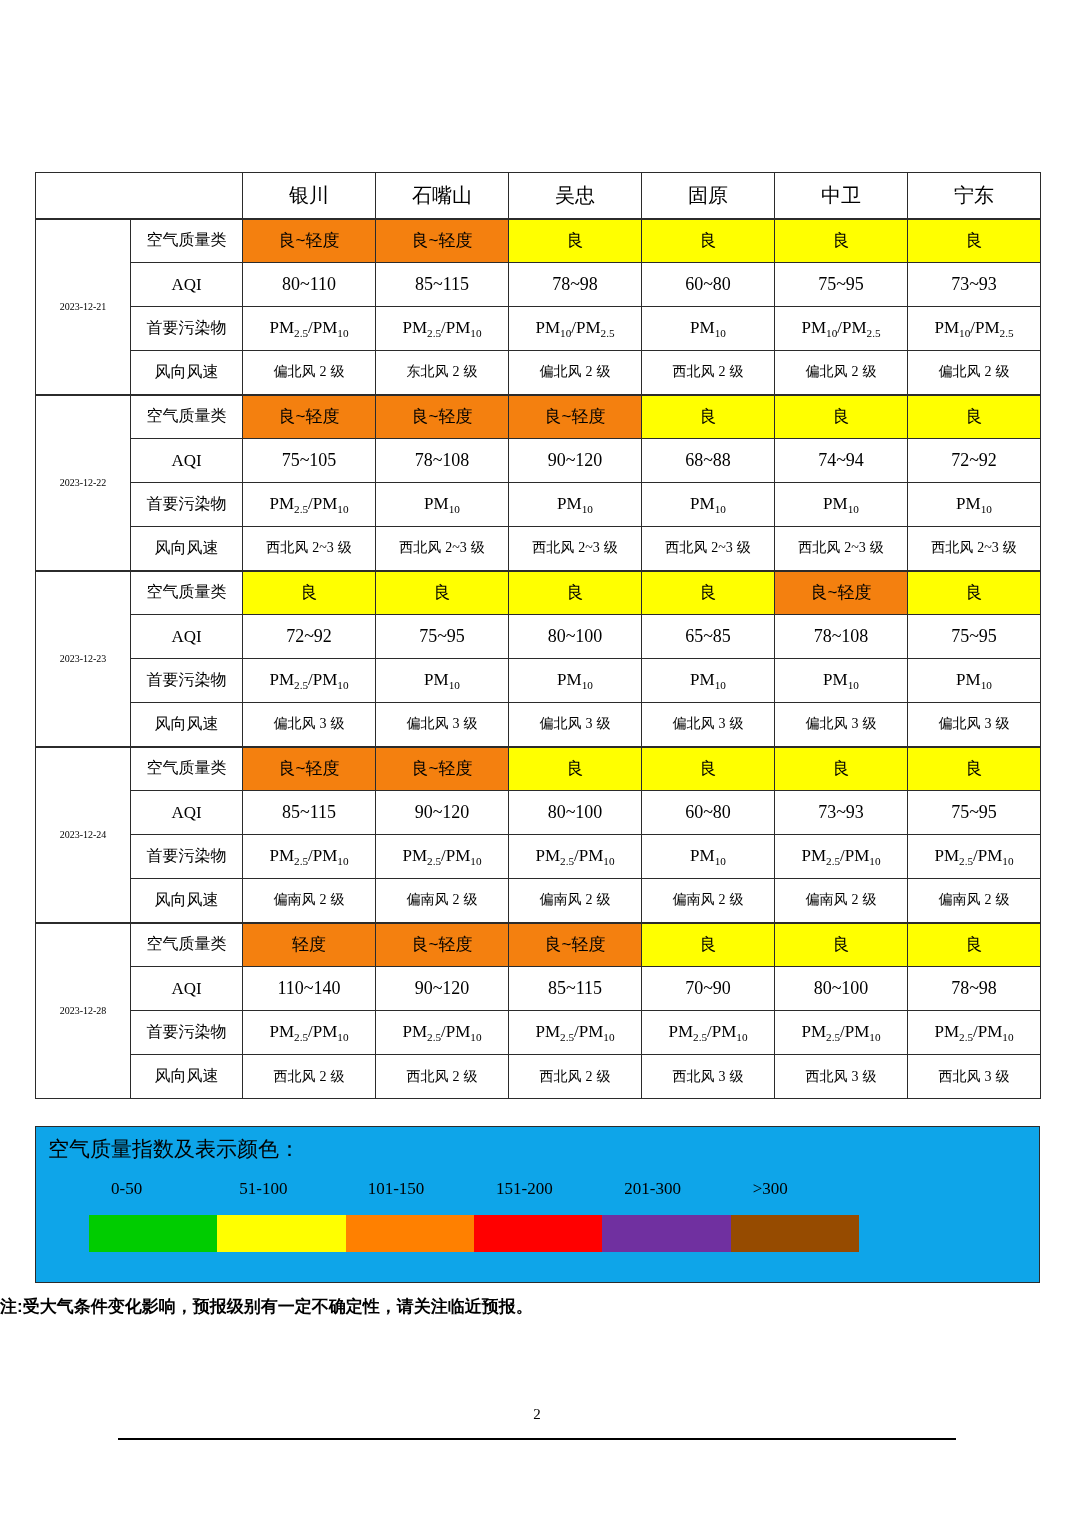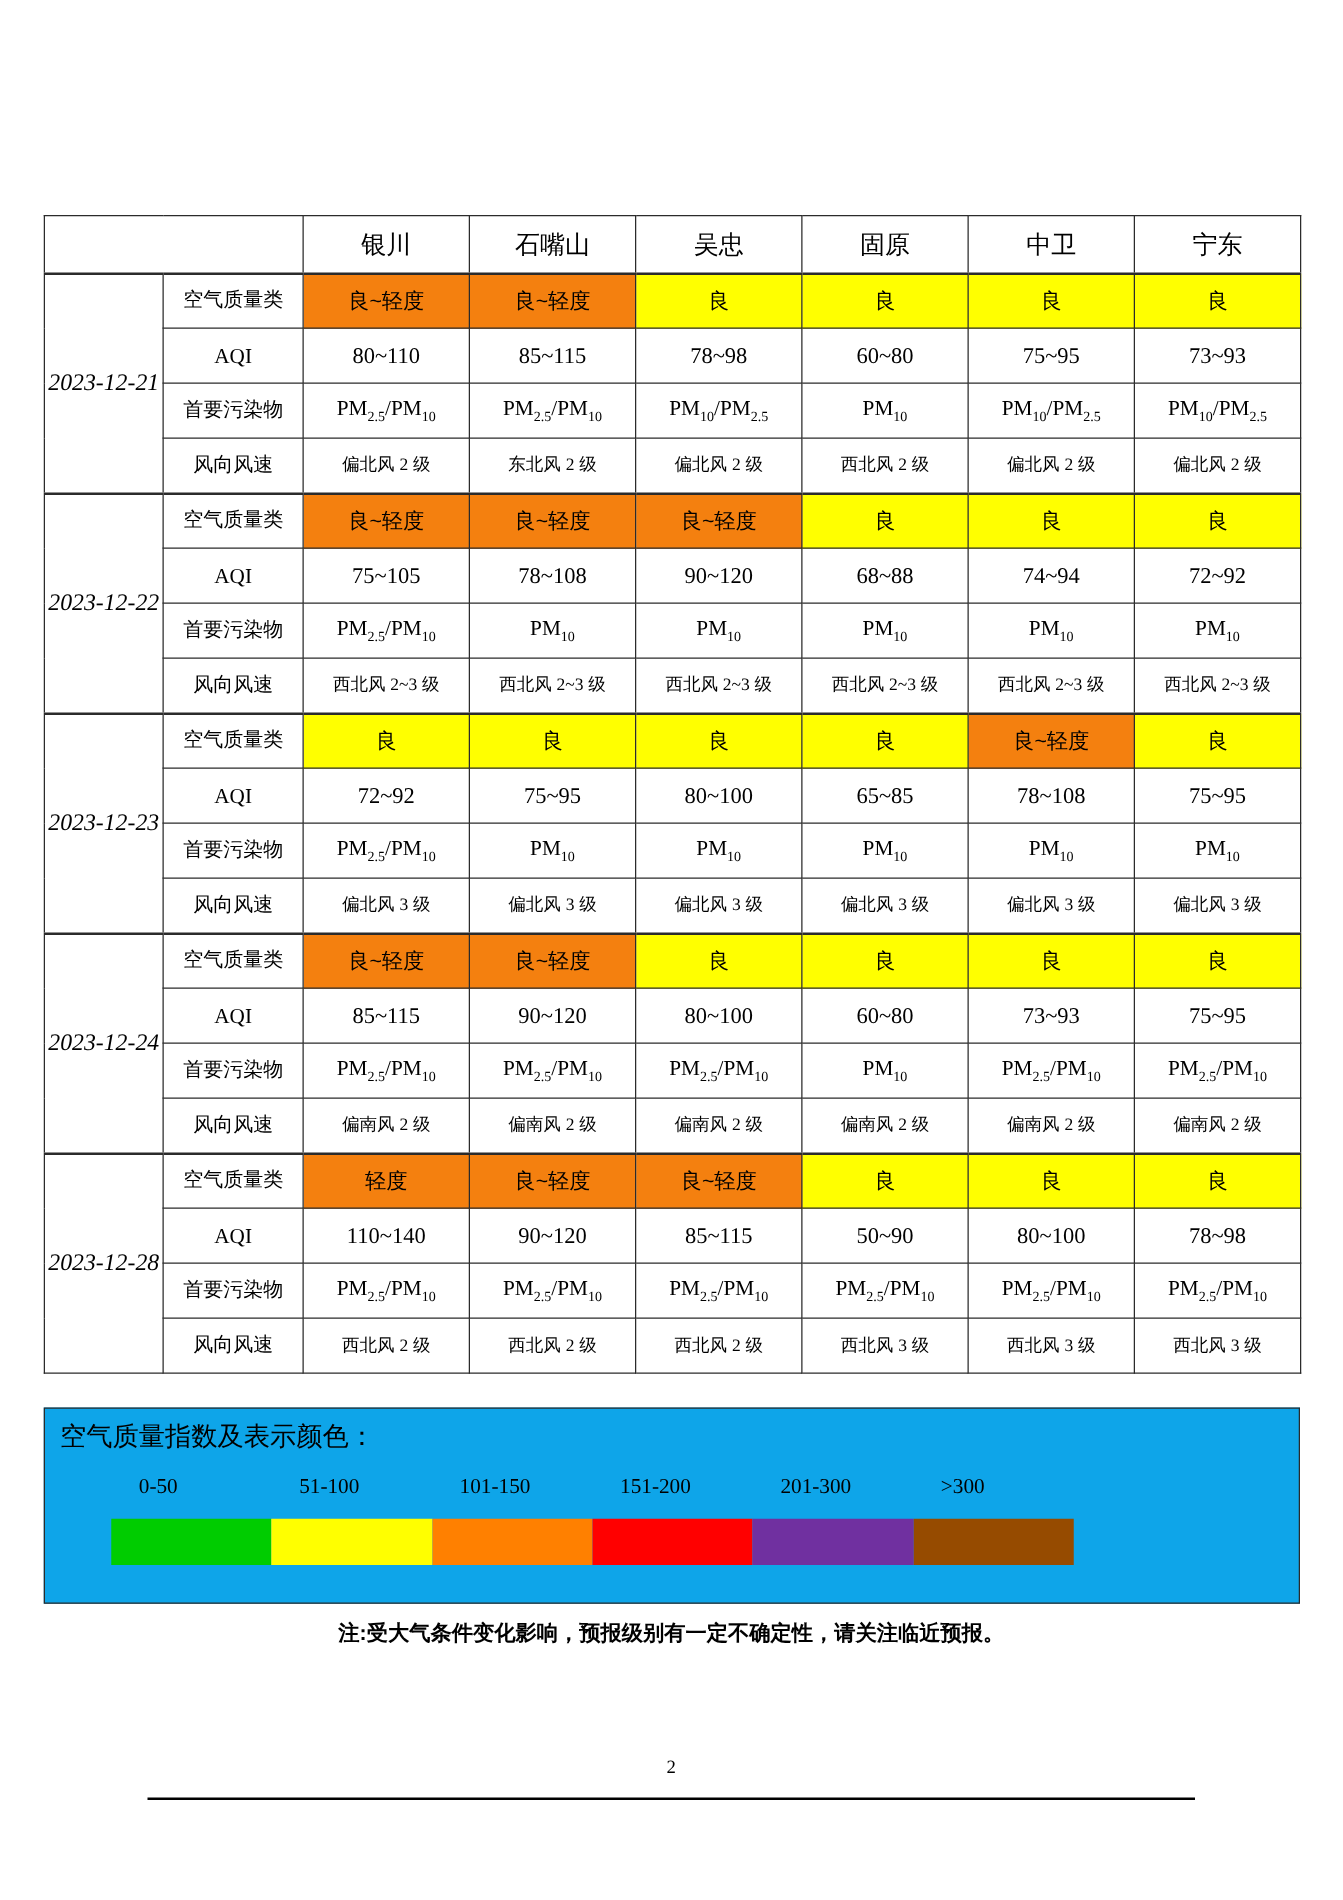--- a/index.html
+++ b/index.html
@@ -63,22 +63,21 @@
     margin-left: 28px;
   }
   .hdr-blank { background: #fff; }
 
   
   .r-level td { height: 44px; }
   .r-aqi td, .r-poll td, .r-wind td { height: 44px; }
 
   .cell-date {
     font-family: "Liberation Serif", "DejaVu Serif", serif;
-    font-size: 19px;
-    font-style: italic;
+    font-size: 10px;
   }
   .cell-param {
     font-family: "Liberation Sans", "DejaVu Sans", sans-serif;
     font-size: 16px;
   }
   .cell-param.latin {
     font-family: "Liberation Serif", "DejaVu Serif", serif;
     font-size: 17px;
   }
   .cell-level {
@@ -141,21 +140,21 @@
   .legend-bar .swatch {
     flex: 1 1 0;
     height: 100%;
   }
 
   
   .footnote {
     position: absolute;
     left: 0; top: 1295px;
     width: 1074px;
-    text-align: center;
+    text-align: left;
     font-family: "Liberation Sans", "DejaVu Sans", sans-serif;
     font-size: 17px;
     font-weight: bold;
   }
 
   
   .page-number {
     position: absolute;
     left: 0; top: 1406px;
     width: 1074px;
@@ -353,21 +352,21 @@
           <td class="cell-level" style="background:#F4800F">良~轻度</td>
           <td class="cell-level" style="background:#FFFF00">良</td>
           <td class="cell-level" style="background:#FFFF00">良</td>
           <td class="cell-level" style="background:#FFFF00">良</td>
         </tr>
         <tr class="r-aqi">
           <td class="cell-param latin">AQI</td>
           <td class="cell-aqi">110~140</td>
           <td class="cell-aqi">90~120</td>
           <td class="cell-aqi">85~115</td>
-          <td class="cell-aqi">50~90</td>
+          <td class="cell-aqi">70~90</td>
           <td class="cell-aqi">80~100</td>
           <td class="cell-aqi">78~98</td>
         </tr>
         <tr class="r-poll">
           <td class="cell-param">首要污染物</td>
           <td class="cell-poll">PM<sub>2.5</sub>/PM<sub>10</sub></td>
           <td class="cell-poll">PM<sub>2.5</sub>/PM<sub>10</sub></td>
           <td class="cell-poll">PM<sub>2.5</sub>/PM<sub>10</sub></td>
           <td class="cell-poll">PM<sub>2.5</sub>/PM<sub>10</sub></td>
           <td class="cell-poll">PM<sub>2.5</sub>/PM<sub>10</sub></td>

